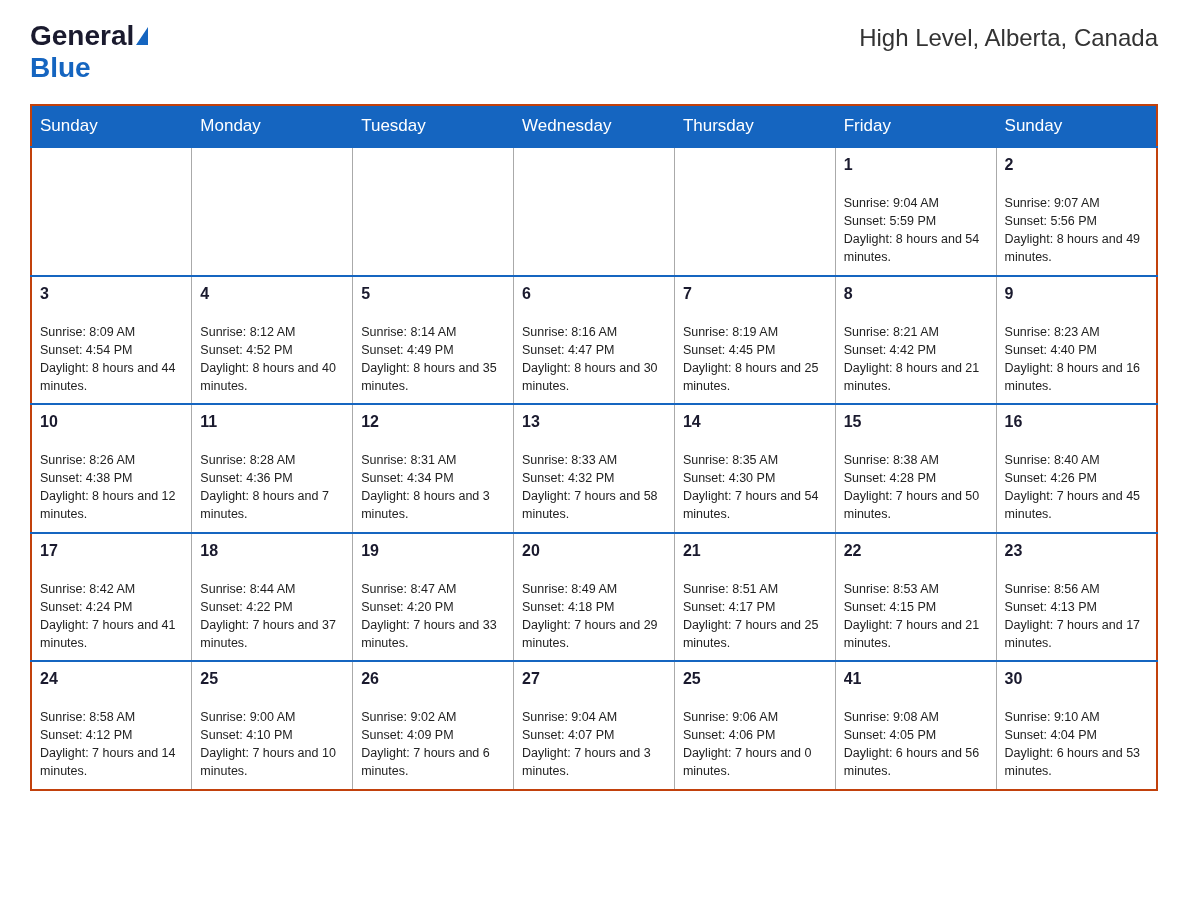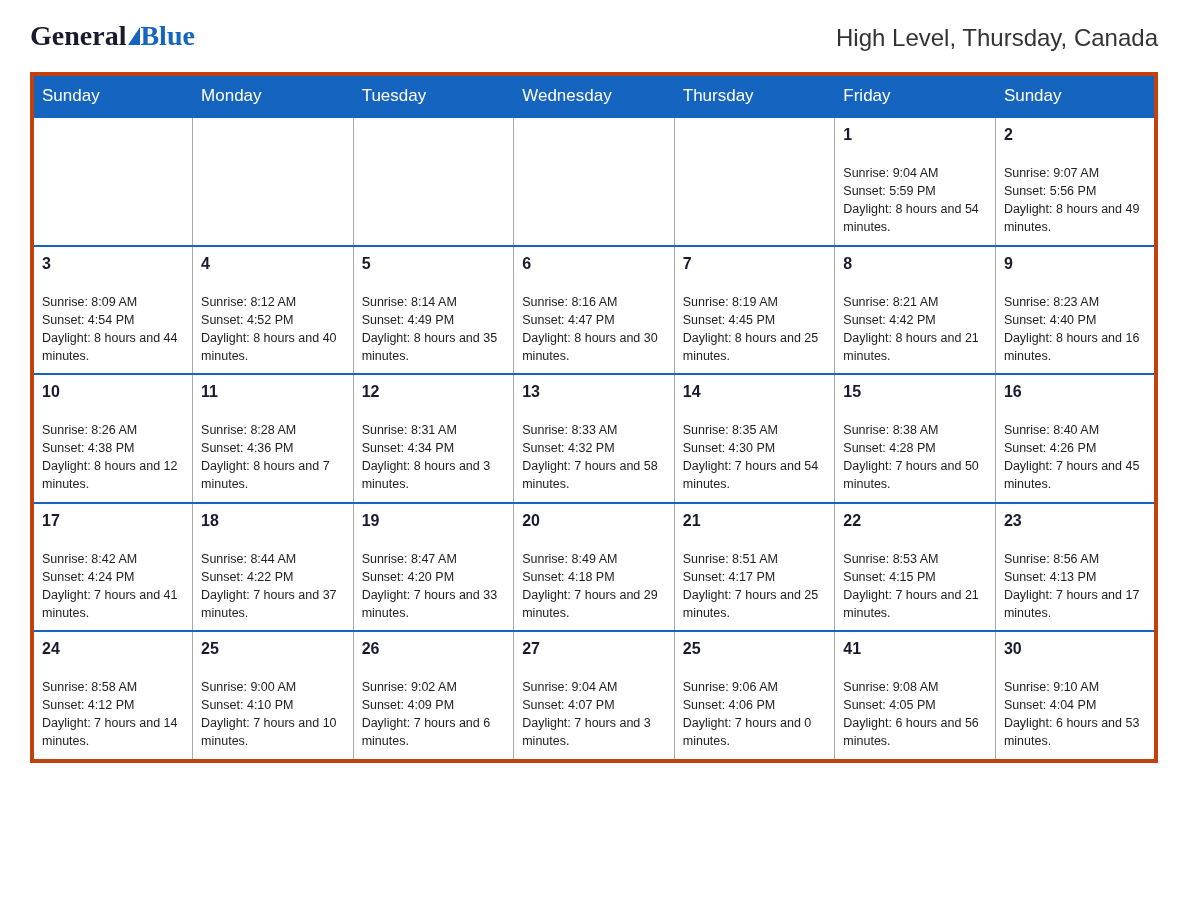--- a/index.html
+++ b/index.html
@@ -11,23 +11,22 @@
       min-height: 918px;
     }
     .header-area {
       display: flex;
       justify-content: space-between;
       align-items: flex-start;
       margin-bottom: 20px;
     }
     .logo {
       display: flex;
-      flex-direction: row;
+      flex-direction: column;
       align-items: flex-start;
-      font-family: Liberation Serif, serif;
     }
     .logo-line1 {
       display: flex;
       align-items: center;
     }
     .title-area {
       text-align: right;
     }
     .calendar-title {
       font-size: 52px;
@@ -36,21 +35,21 @@
       line-height: 1.1;
     }
     .calendar-subtitle {
       font-size: 24px;
       color: #333;
       margin-top: 4px;
     }
     .calendar-table {
       width: 100%;
       border-collapse: collapse;
-      border: 4px solid #c2410c;
+      border: 2px solid #c2410c;
     }
     .calendar-table th {
       background-color: #1565c0;
       color: #fff;
       font-size: 17px;
       font-weight: normal;
       padding: 10px 8px;
       text-align: left;
       border: 1px solid #1565c0;
     }
@@ -87,21 +86,21 @@
   <div class="logo">
     <div class="logo-line1">
       <span style="font-size:28px;font-weight:bold;color:#1a1a2e;">General</span>
       <span style="display:inline-block;width:0;height:0;border-left:12px solid transparent;border-bottom:18px solid #1565c0;margin-left:2px;vertical-align:middle;"></span>
     </div>
     <div>
       <span style="font-size:28px;font-weight:bold;color:#1565c0;margin-top:32px;">Blue</span>
     </div>
   </div>
   <div class="title-area">
-    <div class="calendar-subtitle">High Level, Thursday, Canada</div>
+    <div class="calendar-subtitle">High Level, Alberta, Canada</div>
   </div>
 </div>
 
 <table class="calendar-table">
   <thead>
     <tr>
       <th>Sunday</th>
       <th>Monday</th>
       <th>Tuesday</th>
       <th>Wednesday</th>

